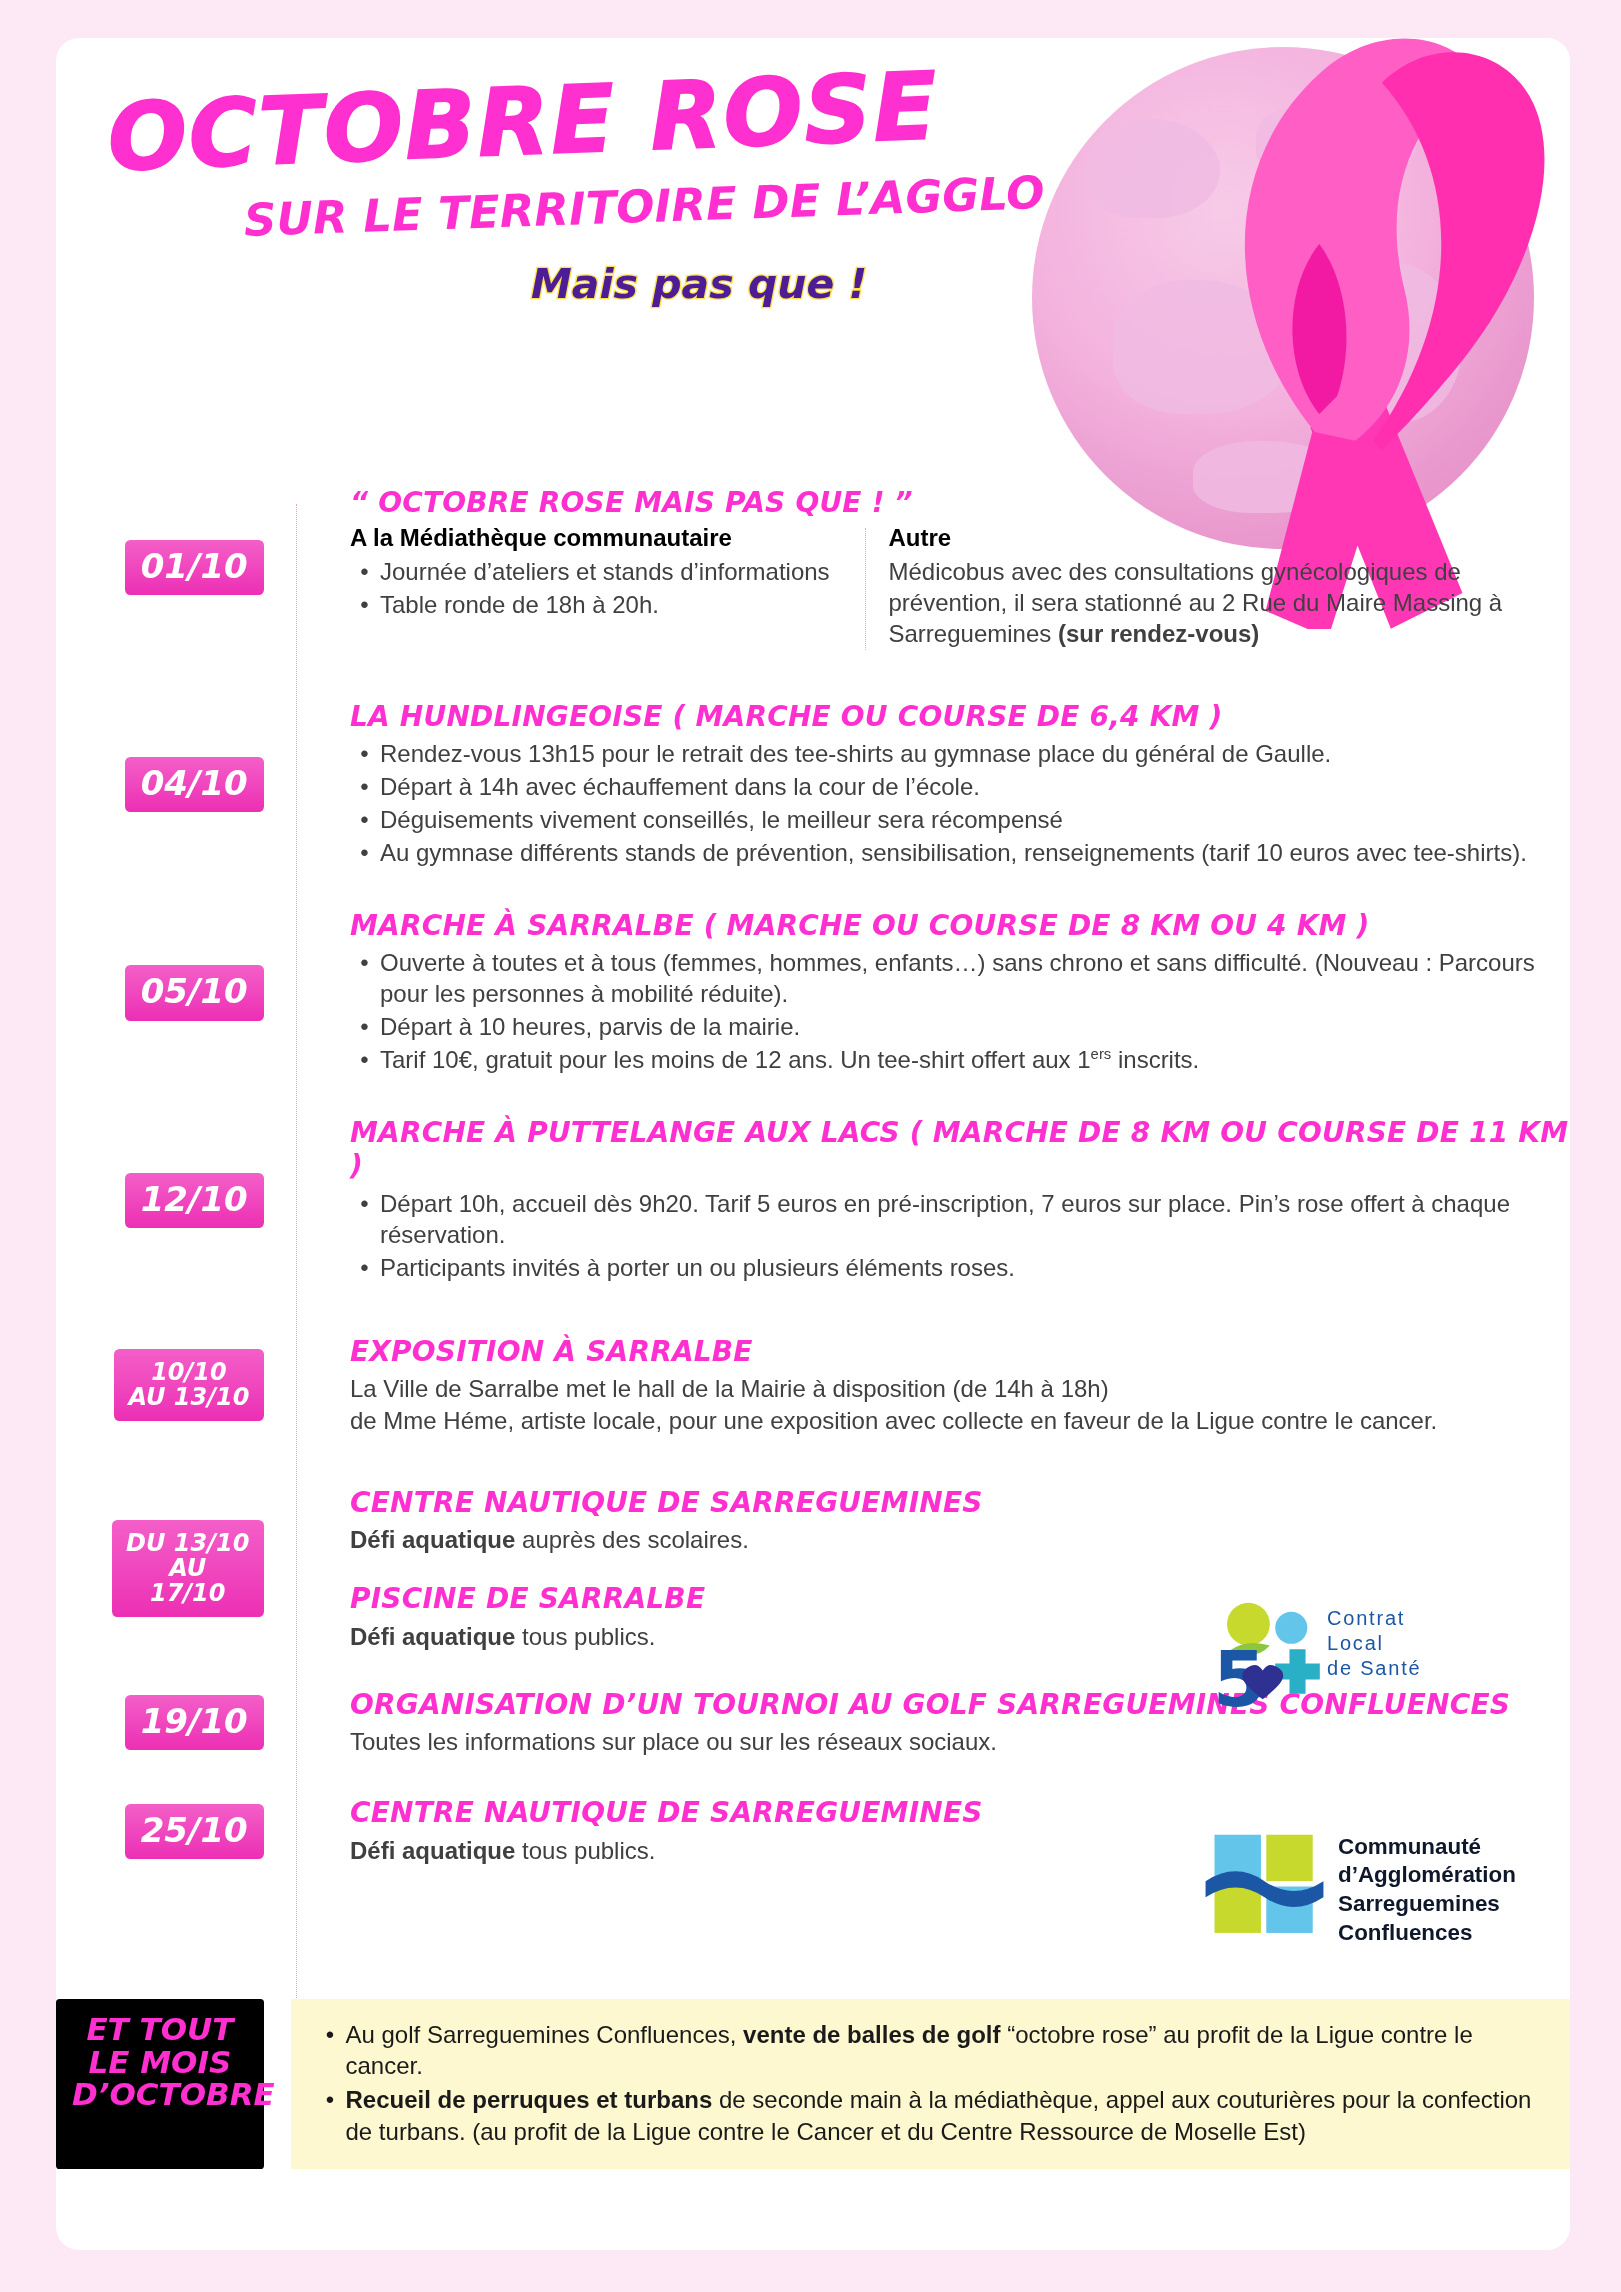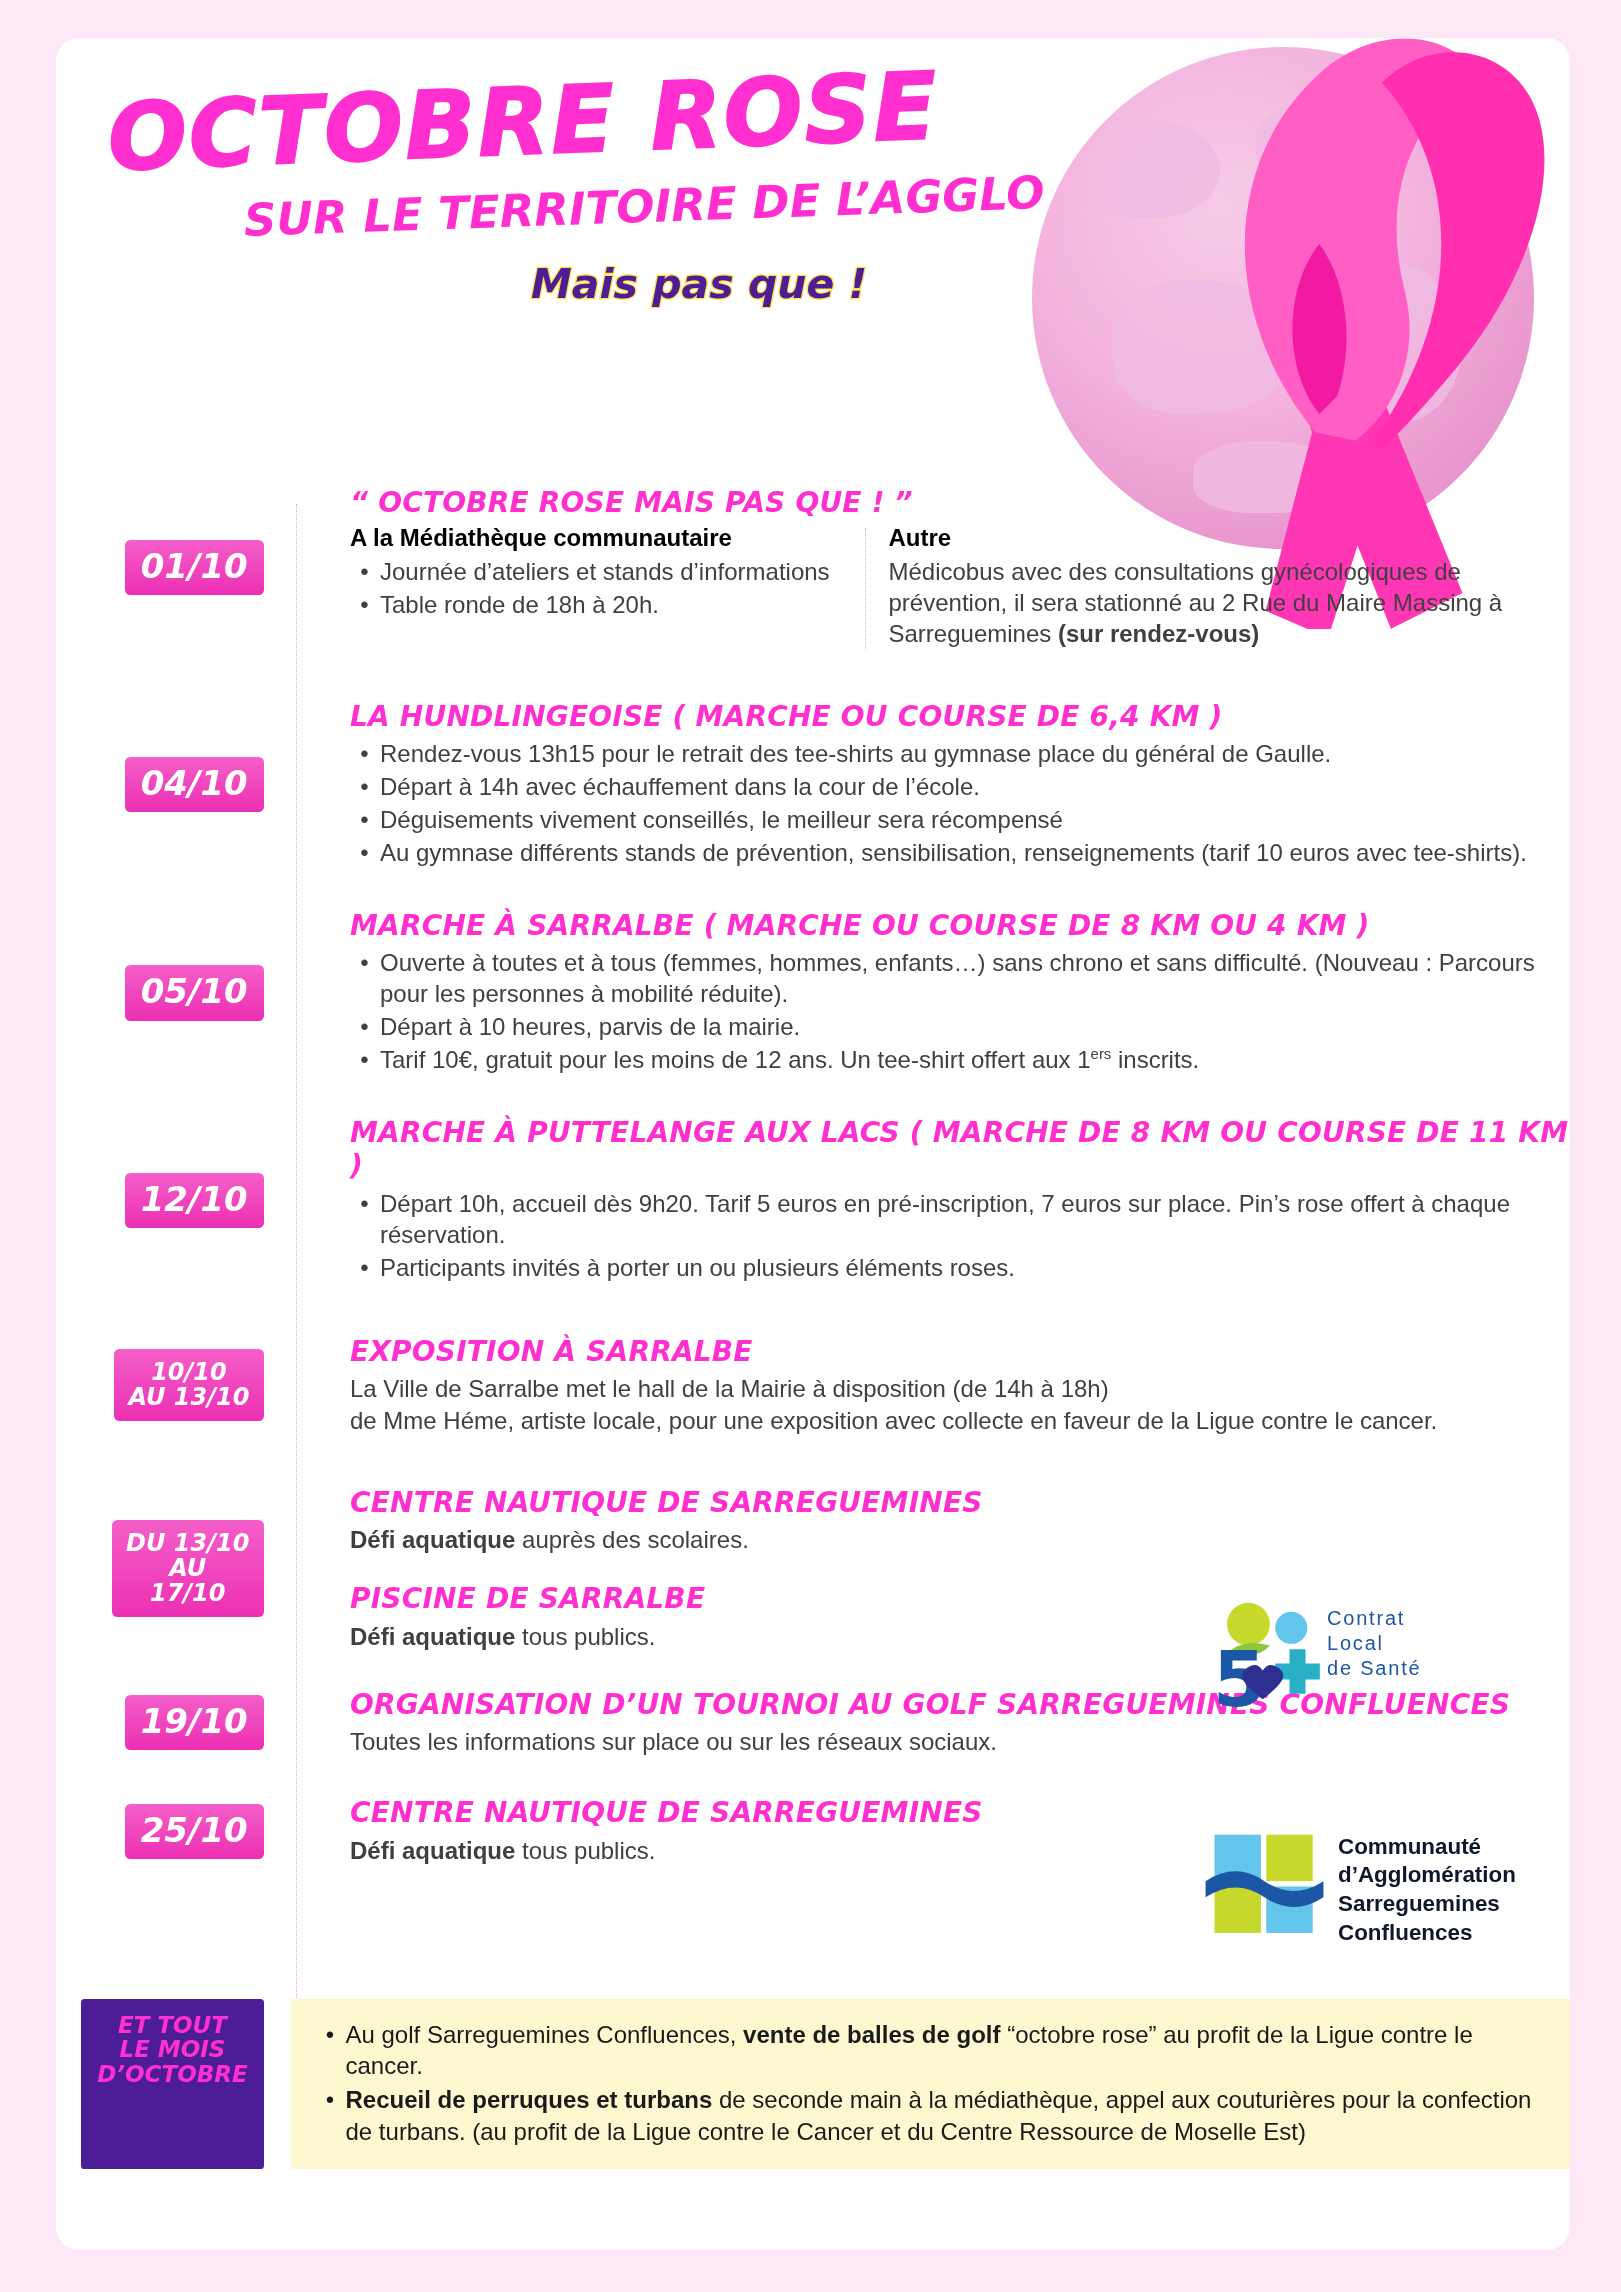--- a/index.html
+++ b/index.html
@@ -139,23 +139,23 @@
     border-radius: 5.4px;
     text-align: center;
     min-width: 99px;
     white-space: pre-line;
   }
   .date-badge.small {
     font-size: 24px;
     padding: 10.7px 14.3px;
   }
   .date-badge.yellow {
-    background: #4c1d95;
+    background: #000000;
     color: #ff2fd0;
-    font-size: 23px;
+    font-size: 31px;
     border-radius: 3.6px;
     padding: 14.3px 16px;
   }
   .content-col {
     padding-left: 36px;
     flex: 1 1 auto;
   }
   .ev-title {
     font-family: "DejaVu Sans", sans-serif;
     font-style: italic;

